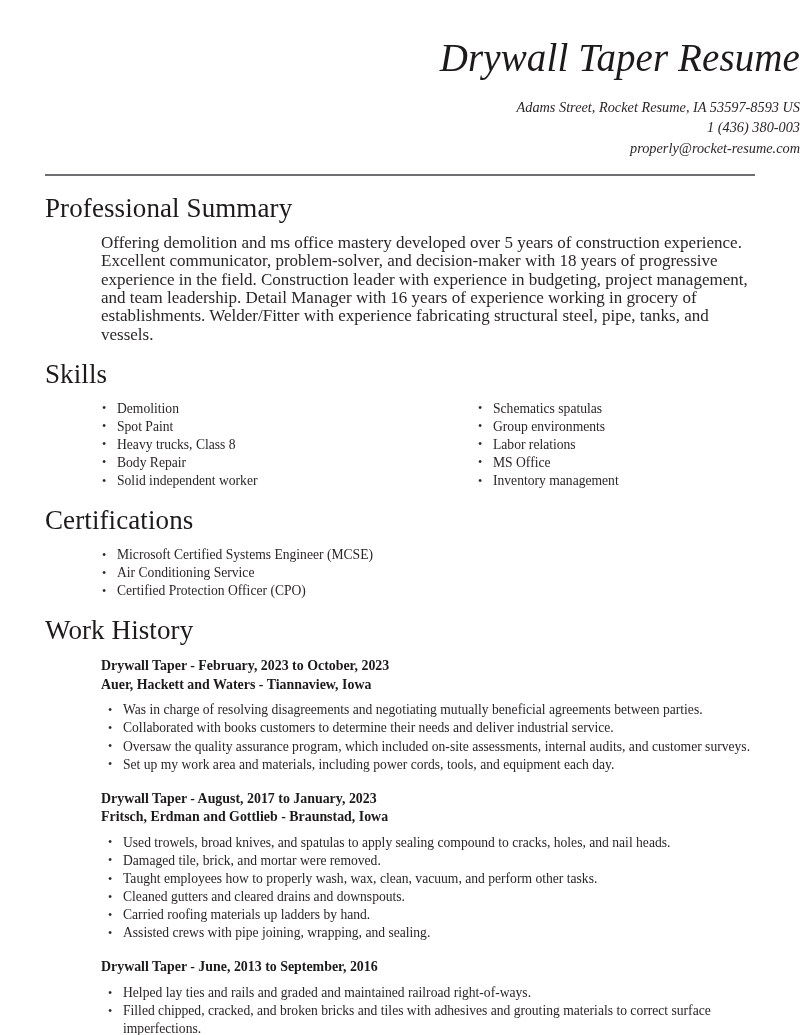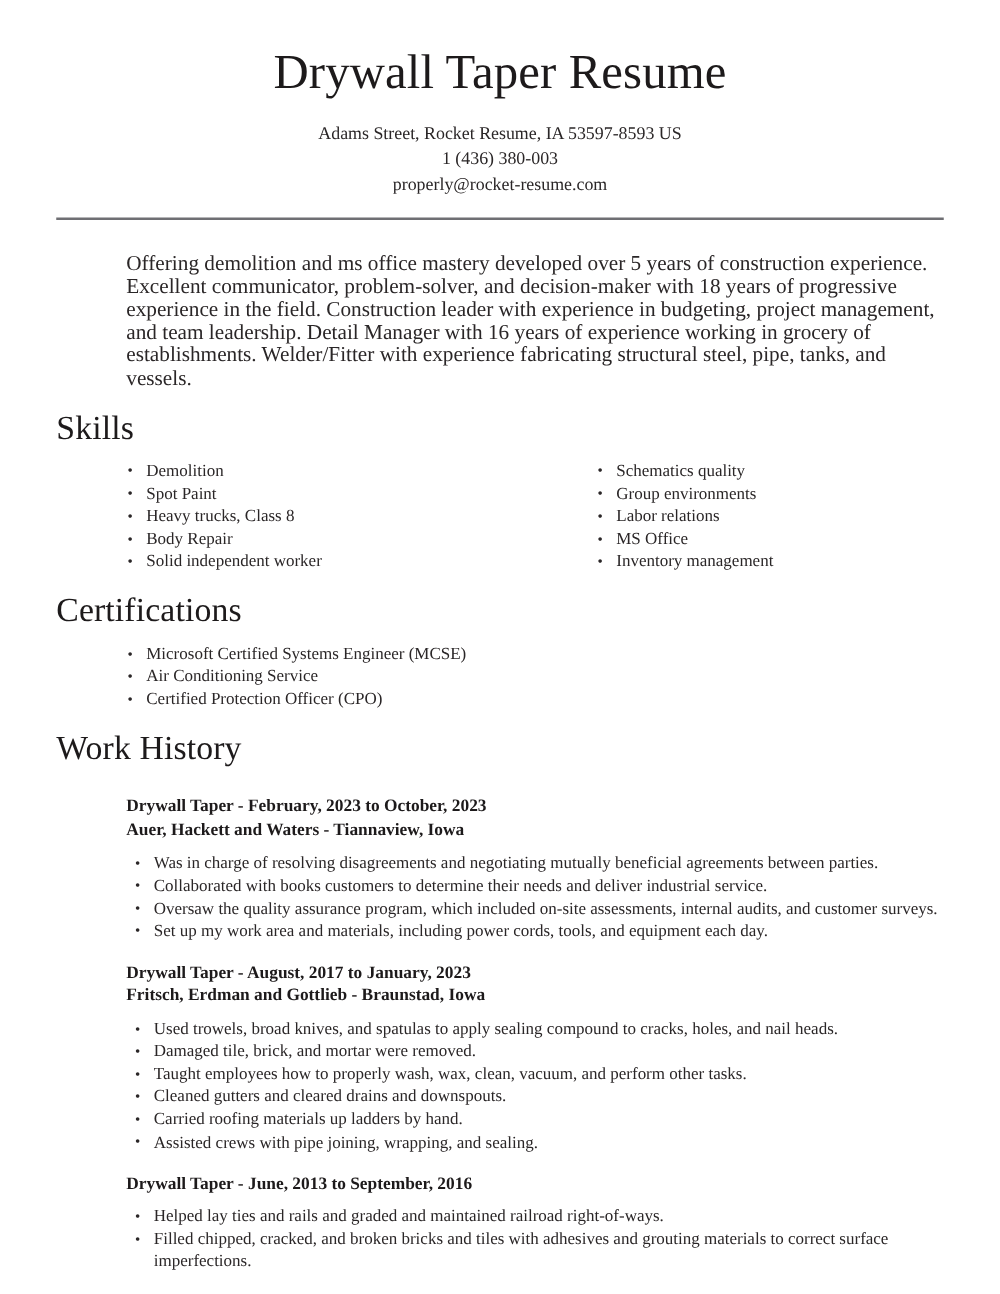--- a/index.html
+++ b/index.html
@@ -21,22 +21,23 @@
   .page {
     width: 800px;
     height: 1035px;
     padding: 0;
     position: relative;
     overflow: hidden;
   }
 
   
   .resume-header {
-    text-align: center;
+    text-align: right;
     padding-top: 36px;
+    font-style: italic;
   }
 
   .resume-title {
     font-size: 39px;
     font-weight: 400;
     letter-spacing: 0.1px;
     line-height: 1.12;
     color: #1d1a1b;
   }
 
@@ -126,21 +127,21 @@
     padding-left: 56px;
     padding-top: 9px;
   }
 
   
   .work-body {
     padding-left: 56px;
     padding-top: 10px;
   }
 
-  .job { margin-bottom: 16px; margin-top: 12px; }
+  .job { margin-bottom: 16px; }
   .job:last-child { margin-bottom: 0; }
 
   .job-title-line,
   .job-company-line {
     font-size: 13.9px;
     font-weight: 700;
     line-height: 18.6px;
     color: #1d1a1b;
   }
 
@@ -168,41 +169,42 @@
     <div class="contact-block">
       <span class="contact-line">Adams Street, Rocket Resume, IA 53597-8593 US</span>
       <span class="contact-line">1 (436) 380-003</span>
       <span class="contact-line">properly@rocket-resume.com</span>
     </div>
   </div>
 
   <div class="header-rule"></div>
 
   <div class="section" id="section-summary">
+    <h2 class="section-title">Professional Summary</h2>
     <div class="section-body">
       <p class="summary-text">Offering demolition and ms office mastery developed over 5 years of construction experience. Excellent communicator, problem-solver, and decision-maker with 18 years of progressive experience in the field. Construction leader with experience in budgeting, project management, and team leadership. Detail Manager with 16 years of experience working in grocery of establishments. Welder/Fitter with experience fabricating structural steel, pipe, tanks, and vessels.</p>
     </div>
   </div>
 
   <div class="section" id="section-skills">
     <h2 class="section-title">Skills</h2>
 
     <div class="skills-columns">
       <div class="skills-col col-left">
         <ul class="bullets">
           <li>Demolition</li>
           <li>Spot Paint</li>
           <li>Heavy trucks, Class 8</li>
           <li>Body Repair</li>
           <li>Solid independent worker</li>
         </ul>
       </div>
       <div class="skills-col col-right">
         <ul class="bullets">
-          <li>Schematics quality</li>
+          <li>Schematics spatulas</li>
           <li>Group environments</li>
           <li>Labor relations</li>
           <li>MS Office</li>
           <li>Inventory management</li>
         </ul>
       </div>
     </div>
   </div>
 
   <div class="section" id="section-certs">

